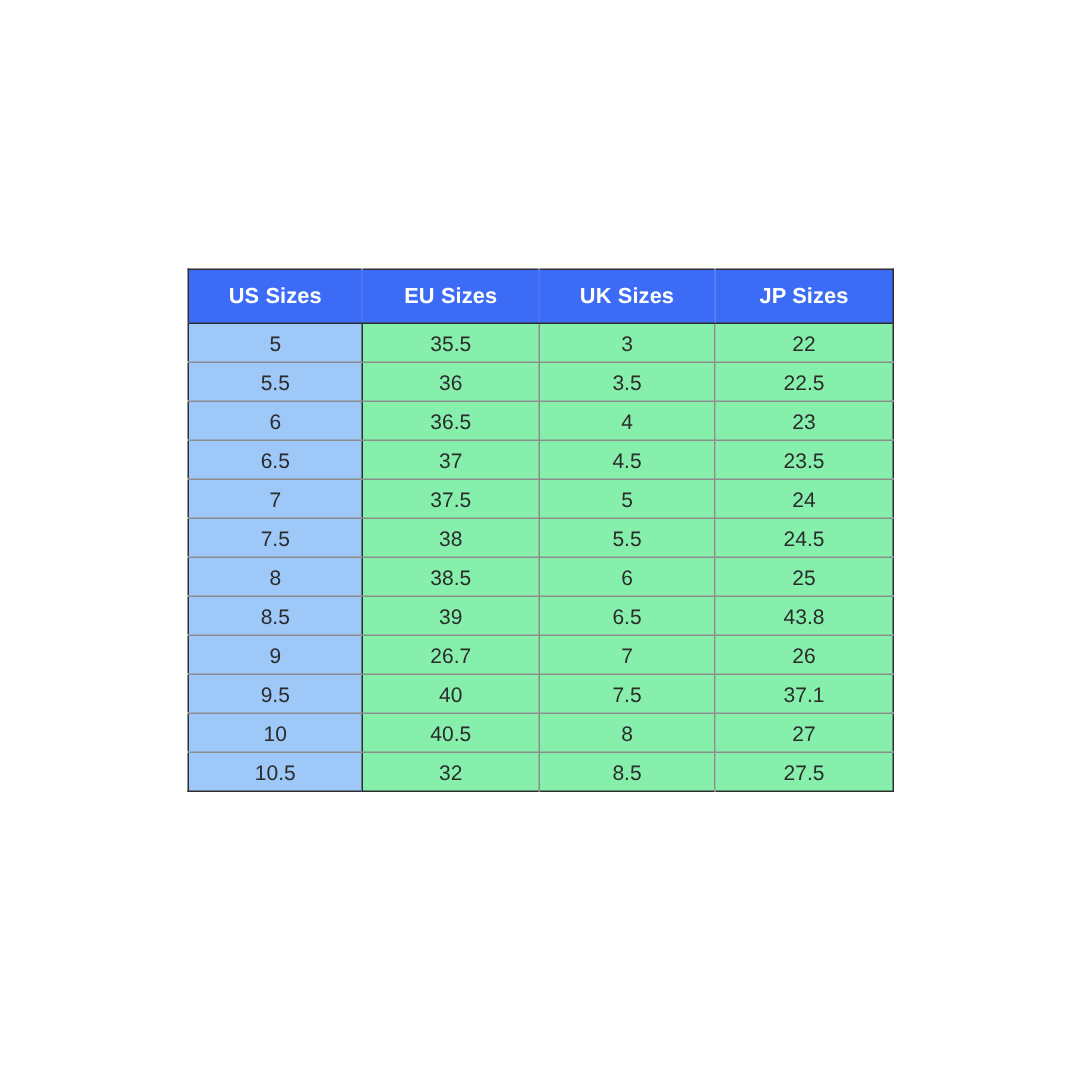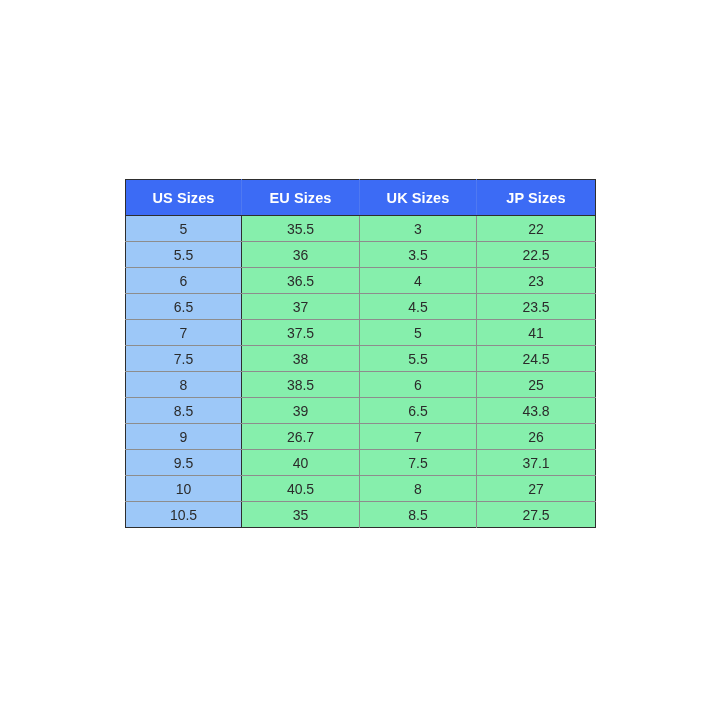--- a/index.html
+++ b/index.html
@@ -121,21 +121,21 @@
           <tr>
             <td class="us-col">6.5</td>
             <td>37</td>
             <td>4.5</td>
             <td>23.5</td>
           </tr>
           <tr>
             <td class="us-col">7</td>
             <td>37.5</td>
             <td>5</td>
-            <td>41</td>
+            <td>24</td>
           </tr>
           <tr>
             <td class="us-col">7.5</td>
             <td>38</td>
             <td>5.5</td>
             <td>24.5</td>
           </tr>
           <tr>
             <td class="us-col">8</td>
             <td>38.5</td>
@@ -161,20 +161,20 @@
             <td>37.1</td>
           </tr>
           <tr>
             <td class="us-col">10</td>
             <td>40.5</td>
             <td>8</td>
             <td>27</td>
           </tr>
           <tr>
             <td class="us-col">10.5</td>
-            <td>35</td>
+            <td>32</td>
             <td>8.5</td>
             <td>27.5</td>
           </tr>
         </tbody>
     </table>
   </div>
 </div>
 
 </body></html>

